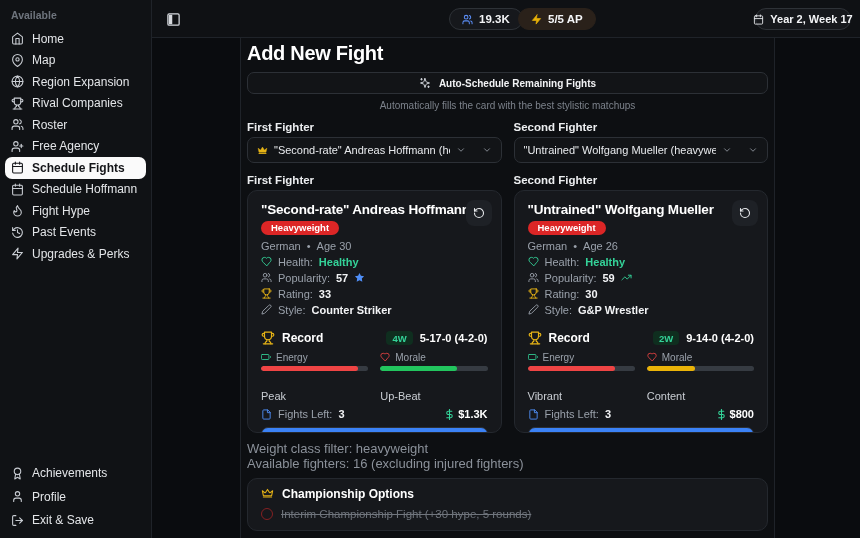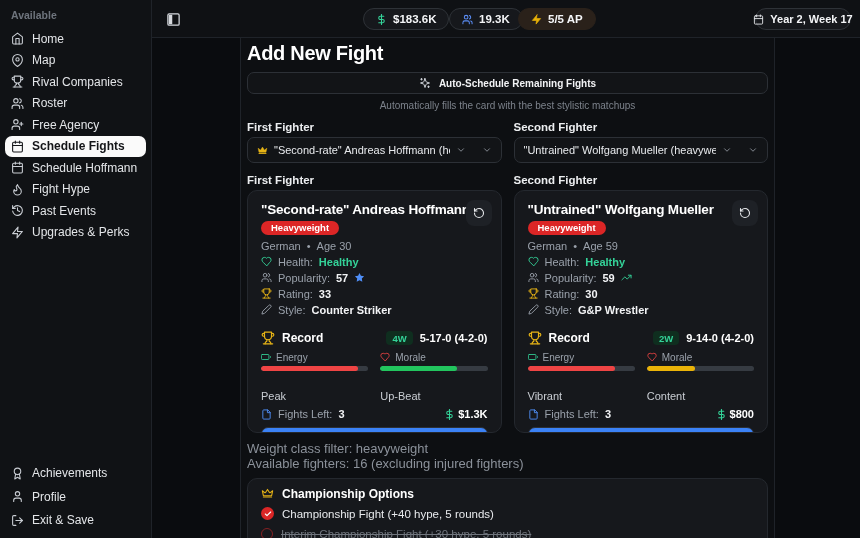--- a/index.html
+++ b/index.html
@@ -127,20 +127,30 @@
           <svg viewBox="0 0 24 24" fill="none" stroke="currentColor" stroke-width="2" stroke-linecap="round" stroke-linejoin="round">
             <path d="M21 10c0 7-9 13-9 13s-9-6-9-13a9 9 0 0 1 18 0z"></path>
             <circle cx="12" cy="10" r="3"></circle>
           </svg>
         </span>
       <span>Map</span>
     </div>
     <div class="nav-item">
       <span class="ic">
           <svg viewBox="0 0 24 24" fill="none" stroke="currentColor" stroke-width="2" stroke-linecap="round" stroke-linejoin="round">
+            <circle cx="12" cy="12" r="10"></circle>
+            <path d="M2 12h20"></path>
+            <path d="M12 2a15.3 15.3 0 0 1 4 10 15.3 15.3 0 0 1-4 10 15.3 15.3 0 0 1-4-10 15.3 15.3 0 0 1 4-10z"></path>
+          </svg>
+        </span>
+      <span>Region Expansion</span>
+    </div>
+    <div class="nav-item">
+      <span class="ic">
+          <svg viewBox="0 0 24 24" fill="none" stroke="currentColor" stroke-width="2" stroke-linecap="round" stroke-linejoin="round">
             <path d="M6 9H4.5a2.5 2.5 0 0 1 0-5H6"></path>
             <path d="M18 9h1.5a2.5 2.5 0 0 0 0-5H18"></path>
             <path d="M4 22h16"></path>
             <path d="M10 14.66V17c0 .55-.47.98-.97 1.21C7.85 18.75 7 20.24 7 22"></path>
             <path d="M14 14.66V17c0 .55.47.98.97 1.21C16.15 18.75 17 20.24 17 22"></path>
             <path d="M18 2H6v7a6 6 0 0 0 12 0V2Z"></path>
           </svg>
         </span>
       <span>Rival Companies</span>
     </div>
@@ -249,29 +259,20 @@
     </div>
   </nav>
 
   <header class="topbar">
     <span class="panel-toggle">
       <svg viewBox="0 0 24 24" fill="none" stroke="currentColor" stroke-width="2" stroke-linecap="round" stroke-linejoin="round">
           <rect x="3" y="3" width="18" height="18" rx="2"></rect>
           <rect x="4.5" y="4.5" width="5.5" height="15" fill="currentColor" stroke="none"></rect>
         </svg>
     </span>
-    <div class="pill pill-money">
-      <span class="ic">
-          <svg viewBox="0 0 24 24" fill="none" stroke="currentColor" stroke-width="2.4" stroke-linecap="round" stroke-linejoin="round">
-            <line x1="12" y1="1" x2="12" y2="23"></line>
-            <path d="M17 5H9.5a3.5 3.5 0 0 0 0 7h5a3.5 3.5 0 0 1 0 7H6"></path>
-          </svg>
-        </span>
-      <span>$183.6K</span>
-    </div>
     <div class="pill pill-fans">
       <span class="ic">
           <svg viewBox="0 0 24 24" fill="none" stroke="currentColor" stroke-width="2.2" stroke-linecap="round" stroke-linejoin="round">
             <path d="M16 21v-2a4 4 0 0 0-4-4H6a4 4 0 0 0-4 4v2"></path>
             <circle cx="9" cy="7" r="4"></circle>
             <path d="M22 21v-2a4 4 0 0 0-3-3.87"></path>
             <path d="M16 3.13a4 4 0 0 1 0 7.75"></path>
           </svg>
         </span>
       <span>19.3K</span>
@@ -511,21 +512,21 @@
         <div class="refresh-btn">
           <svg viewBox="0 0 24 24" fill="none" stroke="currentColor" stroke-width="2.2" stroke-linecap="round" stroke-linejoin="round">
               <path d="M3 12a9 9 0 1 0 9-9 9.75 9.75 0 0 0-6.74 2.74L3 8"></path>
               <path d="M3 3v5h5"></path>
             </svg>
         </div>
         <span class="wc-badge">Heavyweight</span>
         <div class="meta">
           <span>German</span>
           <span>•</span>
-          <span>Age 59</span>
+          <span>Age 26</span>
         </div>
         <div class="stat-row">
           <span class="ic ic-green">
               <svg viewBox="0 0 24 24" fill="none" stroke="currentColor" stroke-width="2" stroke-linecap="round" stroke-linejoin="round">
                 <path d="M19 14c1.49-1.46 3-3.21 3-5.5A5.5 5.5 0 0 0 16.5 3c-1.76 0-3 .5-4.5 2-1.5-1.5-2.74-2-4.5-2A5.5 5.5 0 0 0 2 8.5c0 2.3 1.5 4.05 3 5.5l7 7Z"></path>
               </svg>
             </span>
           <span>Health:</span>
           <span class="val-green">Healthy</span>
         </div>
@@ -649,27 +650,19 @@
     <section class="champ-card">
       <div class="champ-title">
         <span class="ic">
             <svg viewBox="0 0 24 24" fill="none" stroke="currentColor" stroke-width="2" stroke-linecap="round" stroke-linejoin="round">
               <path d="M2.5 7l4.4 3.5a1 1 0 0 0 1.5-.3L12 4.5l3.6 5.7a1 1 0 0 0 1.5.3L21.5 7l-1.9 9H4.4z"></path>
               <path d="M4.4 18.5h15.2"></path>
             </svg>
           </span>
         <span>Championship Options</span>
       </div>
-      <div class="champ-opt">
-        <span class="radio-on">
-            <svg viewBox="0 0 24 24" fill="none" stroke="currentColor" stroke-width="3.5" stroke-linecap="round" stroke-linejoin="round">
-              <polyline points="20 6 9 17 4 12"></polyline>
-            </svg>
-          </span>
-        <span>Championship Fight (+40 hype, 5 rounds)</span>
-      </div>
       <div class="champ-opt disabled">
         <span class="radio-off"></span>
         <span>Interim Championship Fight (+30 hype, 5 rounds)</span>
       </div>
     </section>
   </main>
 </div>
 
 </body></html>

